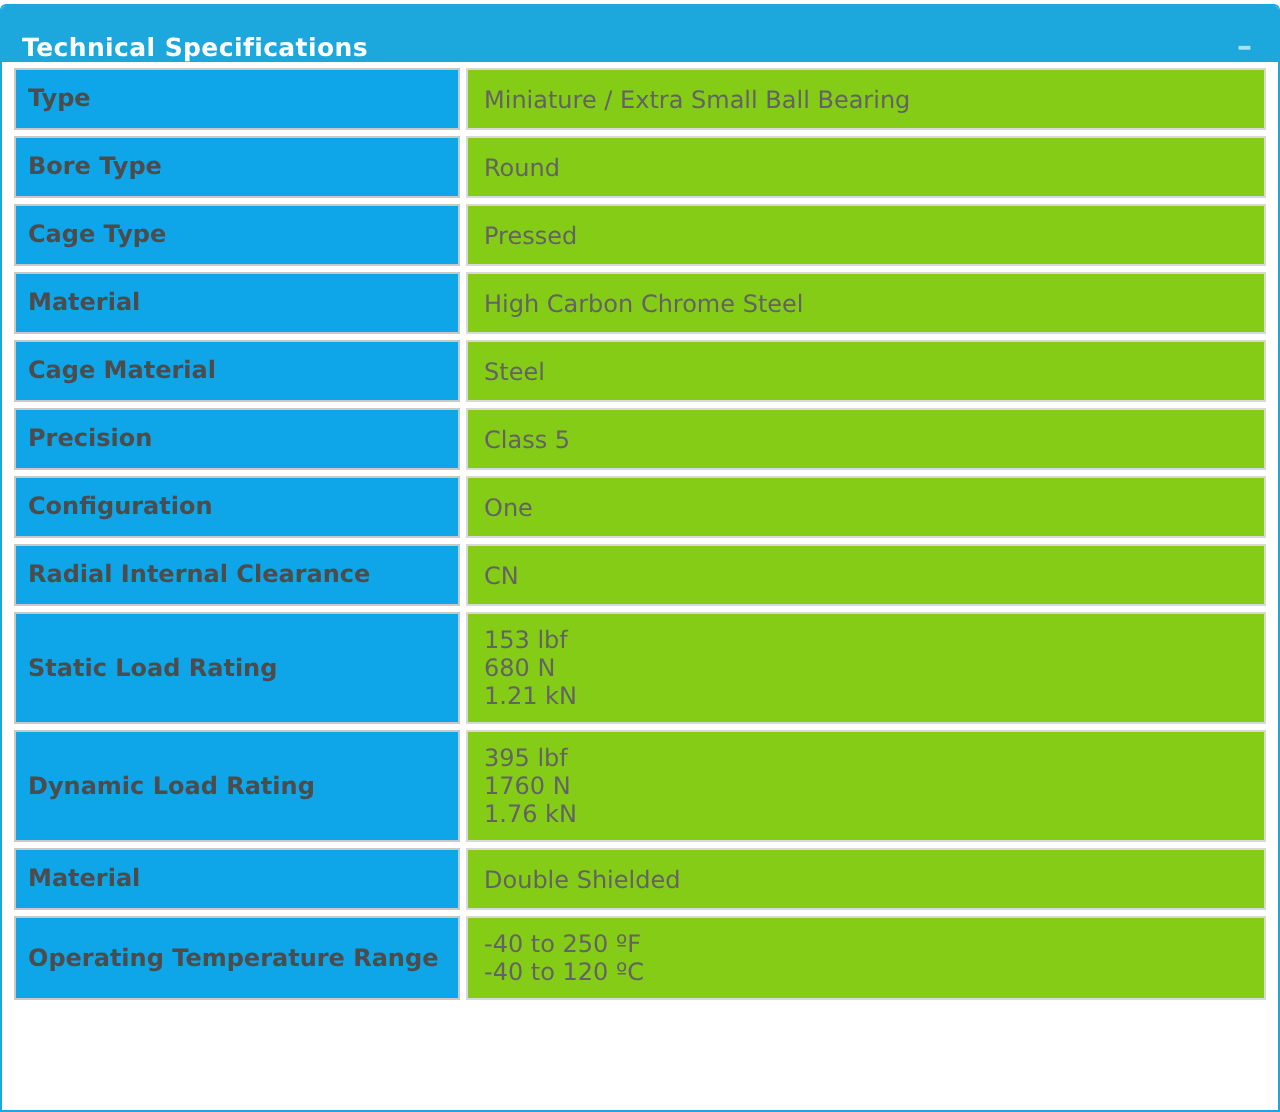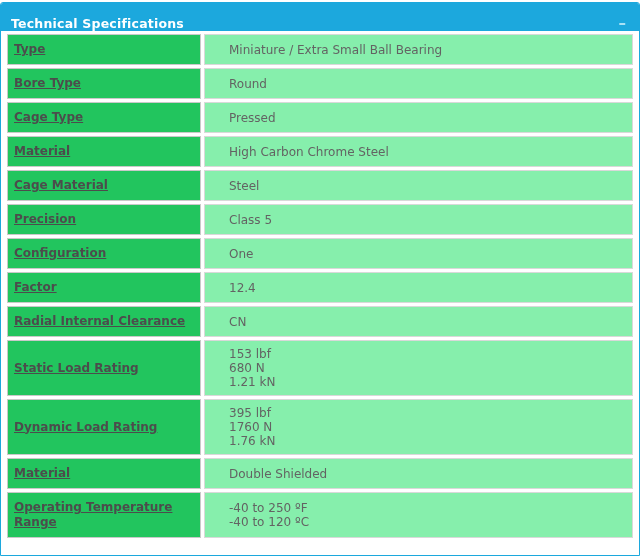--- a/index.html
+++ b/index.html
@@ -54,33 +54,32 @@
     table-layout: fixed;
     border-collapse: separate;
     border-spacing: 3px;
   }
   td {
     font-size: 12px;
     vertical-align: middle;
     box-sizing: border-box;
   }
   td.label-cell {
-    width: 194px;
-    background: #22c55e;
+    width: 223px;
+    background: #0ea5e9;
     border: 1px solid #c9c9c9;
     padding: 7px 6px;
     font-weight: bold;
     color: #4c4c4c;
     line-height: 15px;
-    text-decoration: underline;
   }
   td.value-cell {
-    background: #86efac;
+    background: #84cc16;
     border: 1px solid #d9d9d9;
-    padding: 6px 24px;
+    padding: 6px 8px;
     color: #636363;
   }
   .value-line {
     line-height: 14px;
   }
 </style>
 </head>
 <body>
 
 <div class="panel">
@@ -134,26 +133,20 @@
             </td>
   </tr>
 
   <tr>
     <td class="label-cell">Configuration</td>
     <td class="value-cell">
               <div class="value-line">One</div>
             </td>
   </tr>
 
-  <tr>
-    <td class="label-cell">Factor</td>
-    <td class="value-cell">
-              <div class="value-line">12.4</div>
-            </td>
-  </tr>
 
   <tr>
     <td class="label-cell">Radial Internal Clearance</td>
     <td class="value-cell">
               <div class="value-line">CN</div>
             </td>
   </tr>
 
   <tr>
     <td class="label-cell">Static Load Rating</td>

